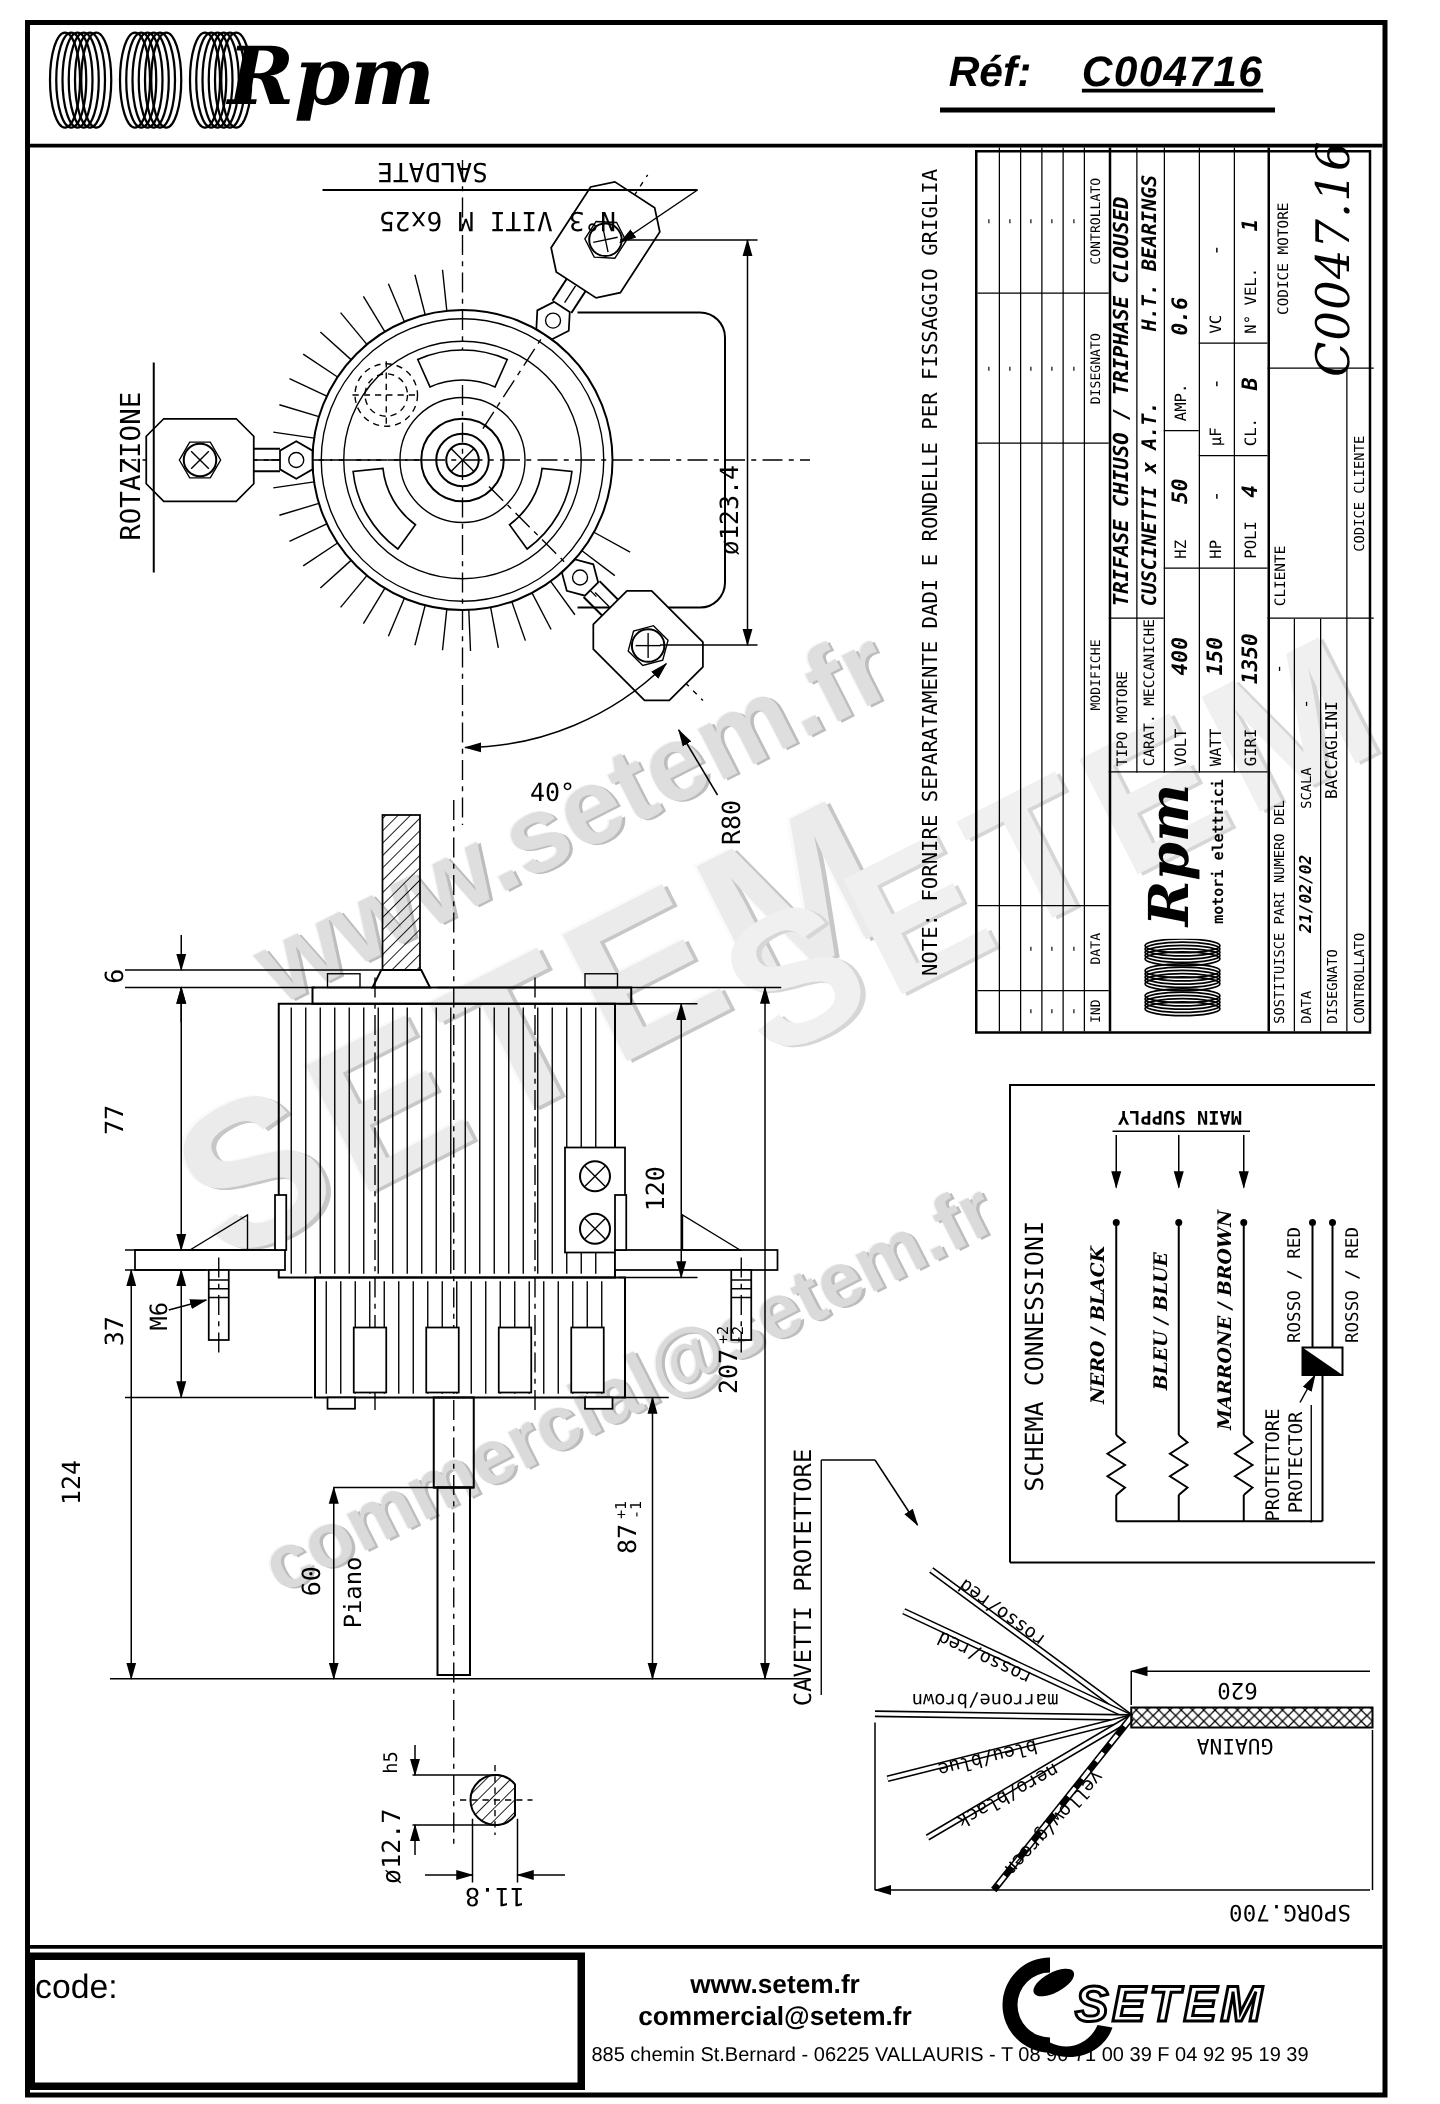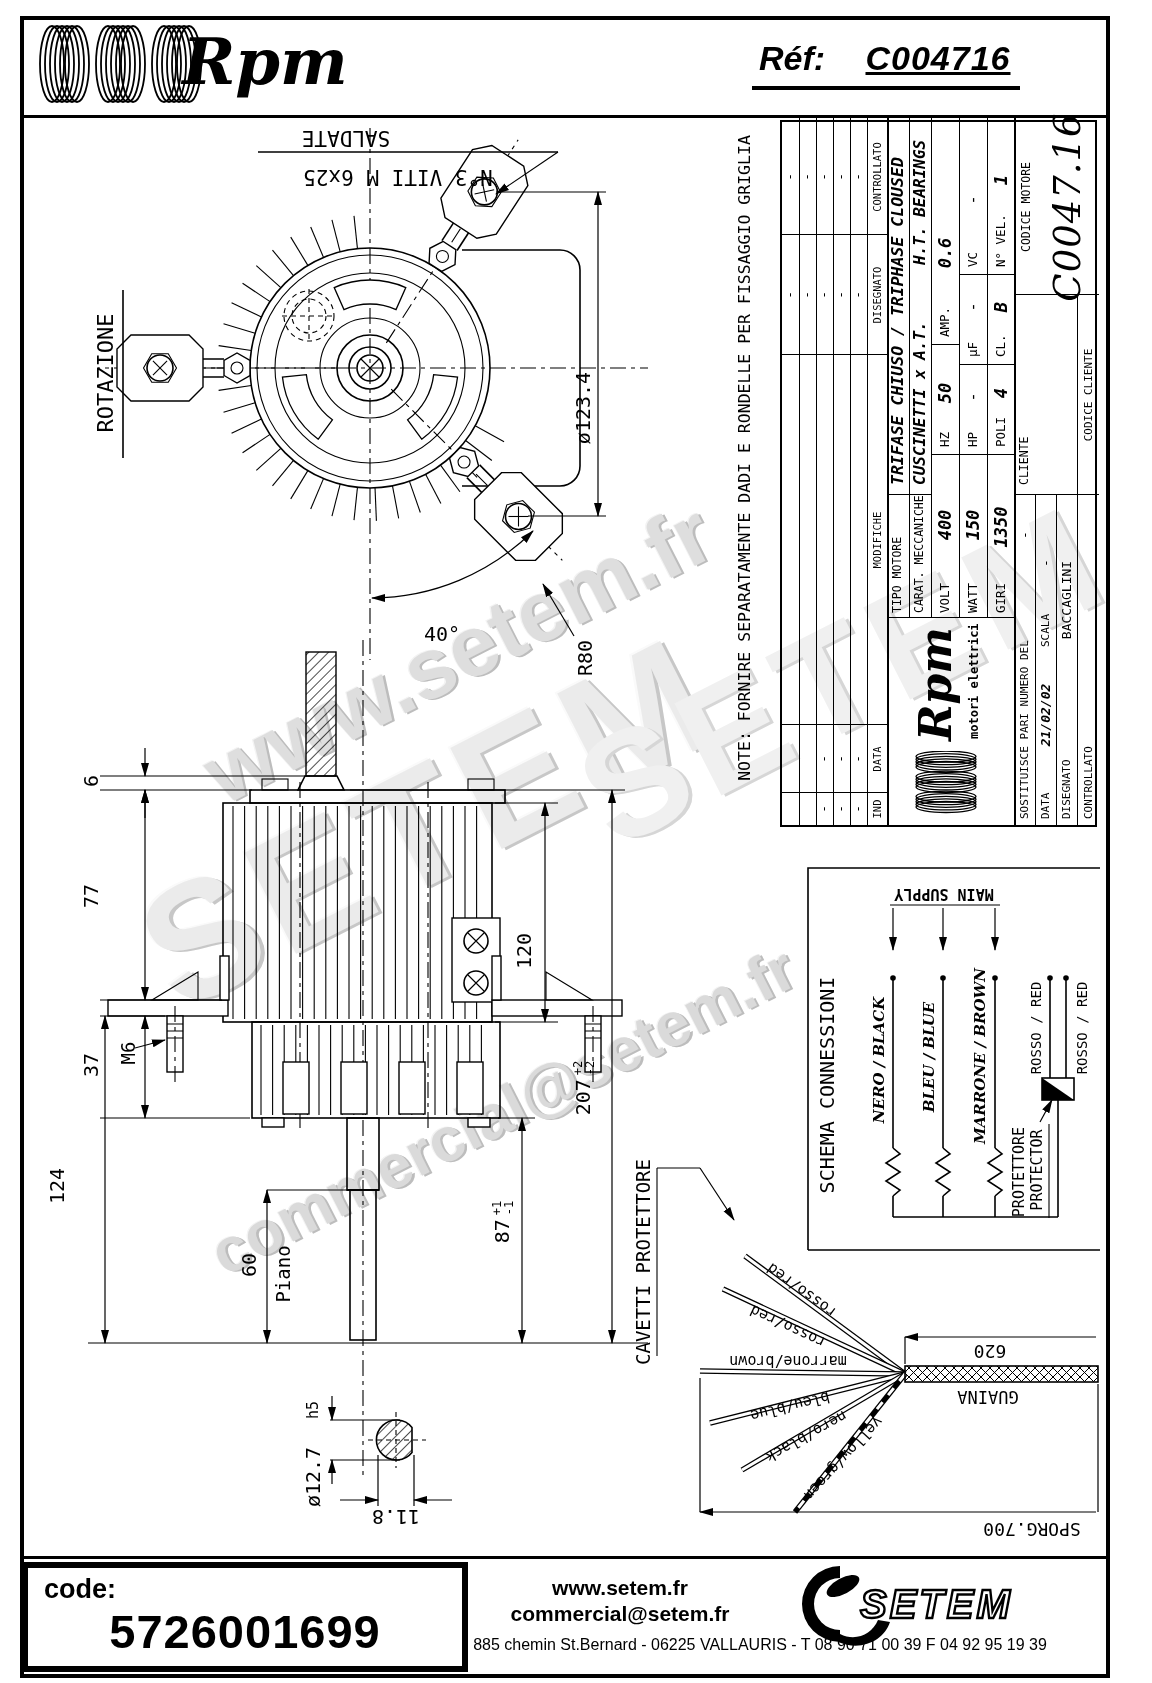--- a/index.html
+++ b/index.html
@@ -51,21 +51,21 @@
   .tbl-hk{position:absolute;height:2.2px;background:#000;}
   .tbl-v{position:absolute;width:1.3px;background:#000;}
   .tl{position:absolute;white-space:nowrap;line-height:1;transform:translateY(-50%);
       font-family:"DejaVu Sans Mono",monospace;}
   .tc{position:absolute;white-space:nowrap;line-height:1;transform:translate(-50%,-50%);
       font-family:"DejaVu Sans Mono",monospace;}
 
   
   #code-box{position:absolute;left:22px;top:1562px;width:446px;height:110px;
             border:6px solid #000;background:#fff;box-sizing:border-box;}
-  .code-label{position:absolute;left:16px;top:6px;font-size:27px;font-weight:bold;}
+  .code-label{position:absolute;left:0;top:6px;font-size:27px;font-weight:normal;}
   .code-value{position:absolute;left:0;top:36px;width:100%;text-align:center;
               font-size:47px;font-weight:bold;letter-spacing:1px;}
   .ftr-center{position:absolute;text-align:center;font-weight:bold;}
   .setem-word{position:absolute;left:860px;top:1582px;font-size:40px;font-style:italic;
               font-weight:900;letter-spacing:3px;color:#fff;
               -webkit-text-stroke:2.4px #000;text-shadow:0 0 1px #555;}
 </style>
 </head>
 <body>
 
@@ -600,19 +600,18 @@
 
   <span class="tl" style="left:340px;top:243px;font-size:11.5px;">CLIENTE</span>
   <span class="tc" style="left:430px;top:306px;font-size:11px;">CODICE CLIENTE</span>
   <span class="tc" style="left:618px;top:245px;font-size:11.5px;">CODICE MOTORE</span>
   <span class="tc" style="left:618px;top:285px;font-size:37px;font-family:'DejaVu Serif',serif;font-style:italic;letter-spacing:1px;">C0047.16</span>
 </div>
 
 <div id="ftr">
   <div id="code-box">
     <span class="code-label">code:</span>
-    <span class="code-value">5726001699</span>
   </div>
   <span class="ftr-center" style="left:480px;top:1576px;width:280px;font-size:21px;">www.setem.fr</span>
   <span class="ftr-center" style="left:480px;top:1602px;width:280px;font-size:21px;">commercial@setem.fr</span>
   <span class="ftr-center" style="left:470px;top:1636px;width:580px;font-size:16px;font-weight:normal;">885 chemin St.Bernard  -  06225 VALLAURIS  -  T 08 90 71 00 39   F 04 92 95 19 39</span>
   <span class="setem-word">SETEM</span>
 </div>
 
 </body></html>

